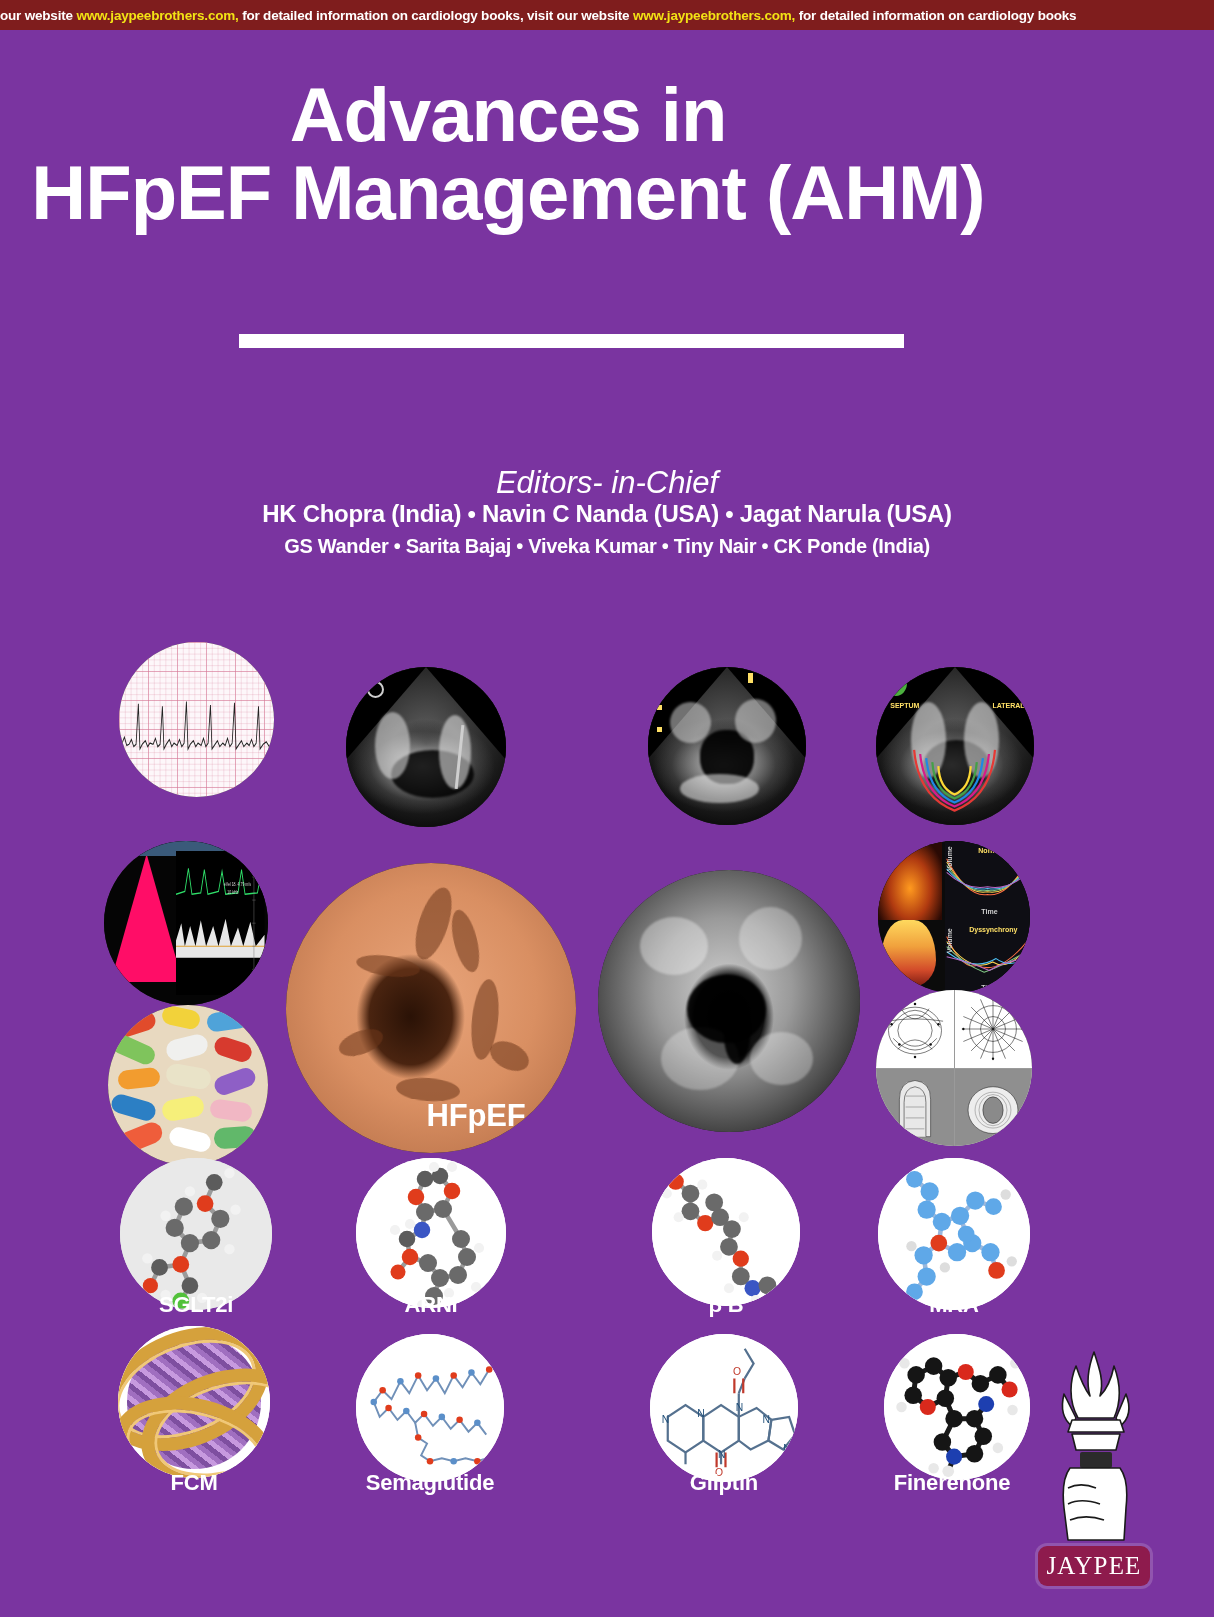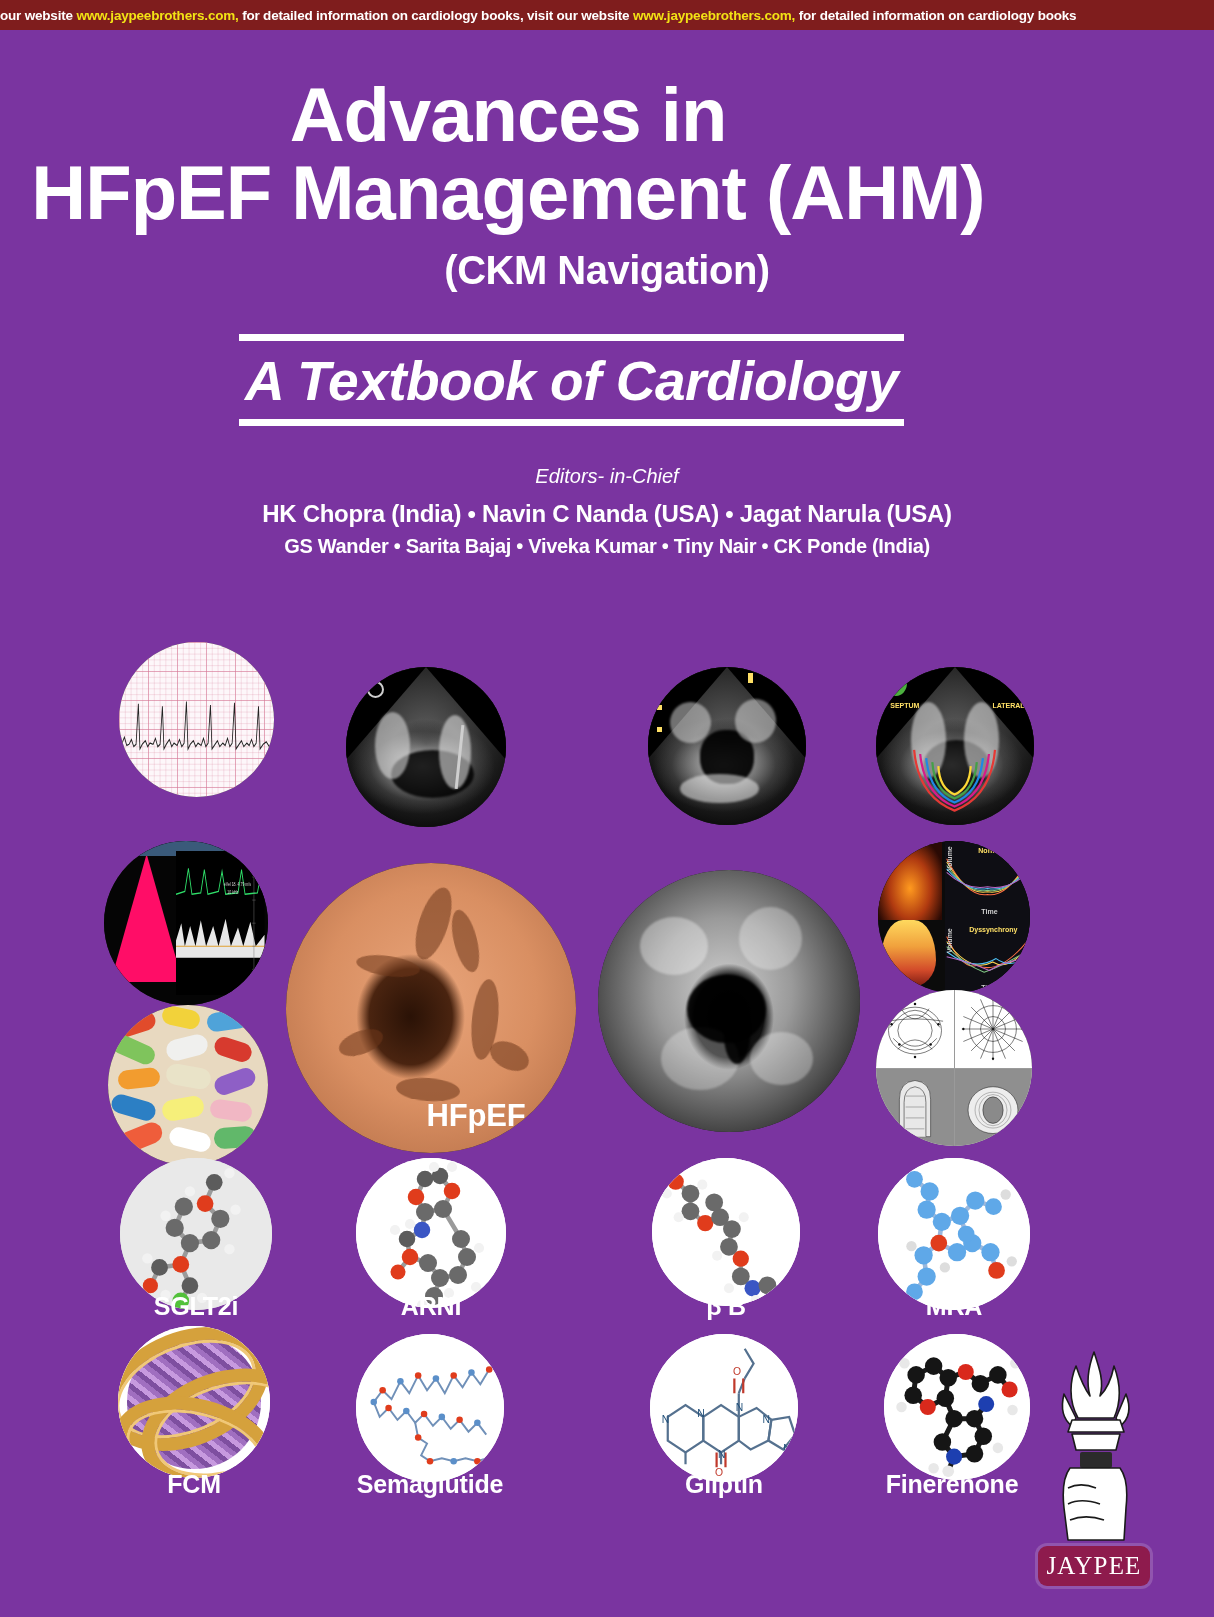--- a/index.html
+++ b/index.html
@@ -46,21 +46,21 @@
     text-align:center;color:#ffffff;
     font-weight:700;font-style:italic;font-size:55px;
     letter-spacing:-0.5px;
     padding:8px 0 6px 0;
     white-space:nowrap;
   }
 
   .editors-label{
     position:absolute;left:0;top:435px;width:1214px;
     text-align:center;color:#ffffff;
-    font-style:italic;font-size:20px;font-weight:400;
+    font-style:italic;font-size:31px;font-weight:400;
   }
   .editors-line{
     position:absolute;left:0;width:1214px;text-align:center;
     color:#ffffff;font-weight:700;letter-spacing:-0.3px;
     white-space:nowrap;
   }
   .ed1{top:470px;font-size:24px;}
   .ed2{top:505px;font-size:20px;}
   .ed3{top:537px;font-size:30px;}
 
@@ -170,21 +170,21 @@
     border:13px solid #d5a13c;
     box-shadow:inset 0 0 0 3px #f0c878;
   }
 
   
   .skel{width:100%;height:100%;background:#ffffff;position:relative;overflow:hidden;}
 
   
   .cap{
     position:absolute;text-align:center;color:#ffffff;
-    font-weight:700;font-size:25px;white-space:nowrap;
+    font-weight:700;font-size:22px;white-space:nowrap;
     letter-spacing:-0.2px;
   }
   .cap-hfpef{font-size:31px;}
 
   
   .jaypee-wrap{position:absolute;left:1036px;top:1318px;width:118px;height:260px;}
   .torch{position:absolute;left:6px;top:0;width:106px;height:210px;}
   .jaypee-badge{
     position:absolute;left:2px;top:198px;width:112px;height:40px;
     background:#8e1b4d;border-radius:9px;
@@ -206,25 +206,23 @@
   <span class="promo-url">www.jaypeebrothers.com,</span>&nbsp;
   <span class="seg">for detailed information on cardiology books</span>
 </div>
 
 <div class="cover">
 
   <div class="title-main">
     <span>Advances in</span>
     <span class="title-line2">HFpEF Management (AHM)</span>
   </div>
-  <div class="title-sub">(CKM Navigation)</div>
 
   <div class="rule-box">
     <div class="rule"></div>
-    <div class="textbook-title">A Textbook of Cardiology</div>
     <div class="rule"></div>
   </div>
 
   <div class="editors-label">Editors- in-Chief</div>
   <div class="editors-line ed1">HK Chopra (India) • Navin C Nanda (USA) • Jagat Narula (USA)</div>
   <div class="editors-line ed2">GS Wander • Sarita Bajaj • Viveka Kumar • Tiny Nair • CK Ponde (India)</div>
 
   <div class="circ" style="left:119px;top:612px;width:155px;height:155px;">
     <div class="inner">
       <div class="ecg-bg"></div>

